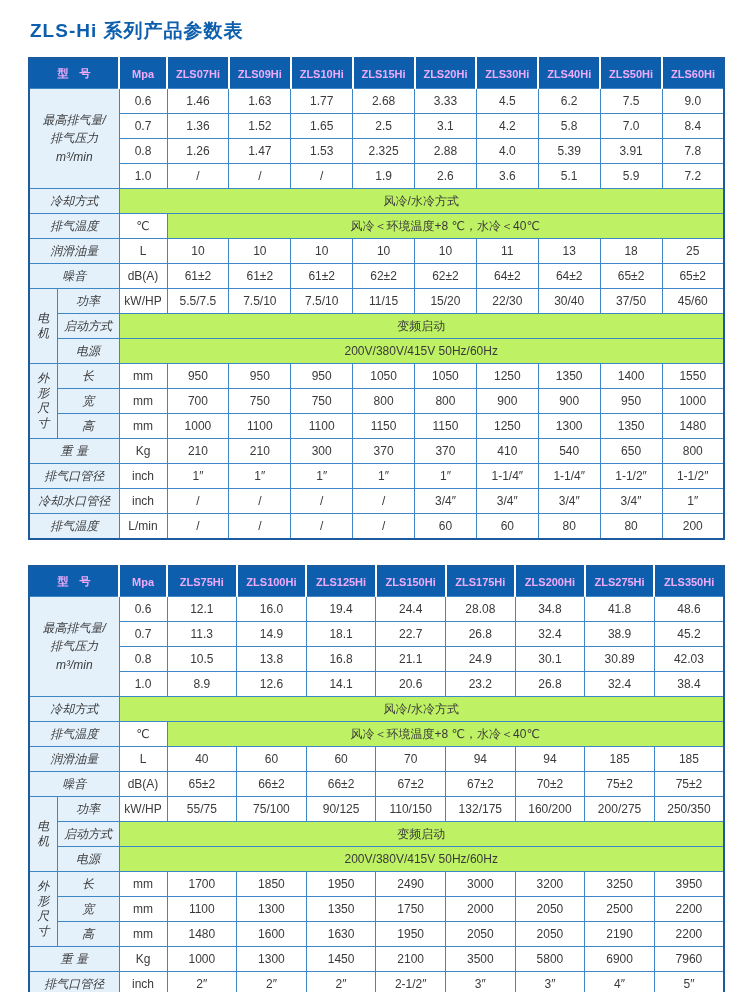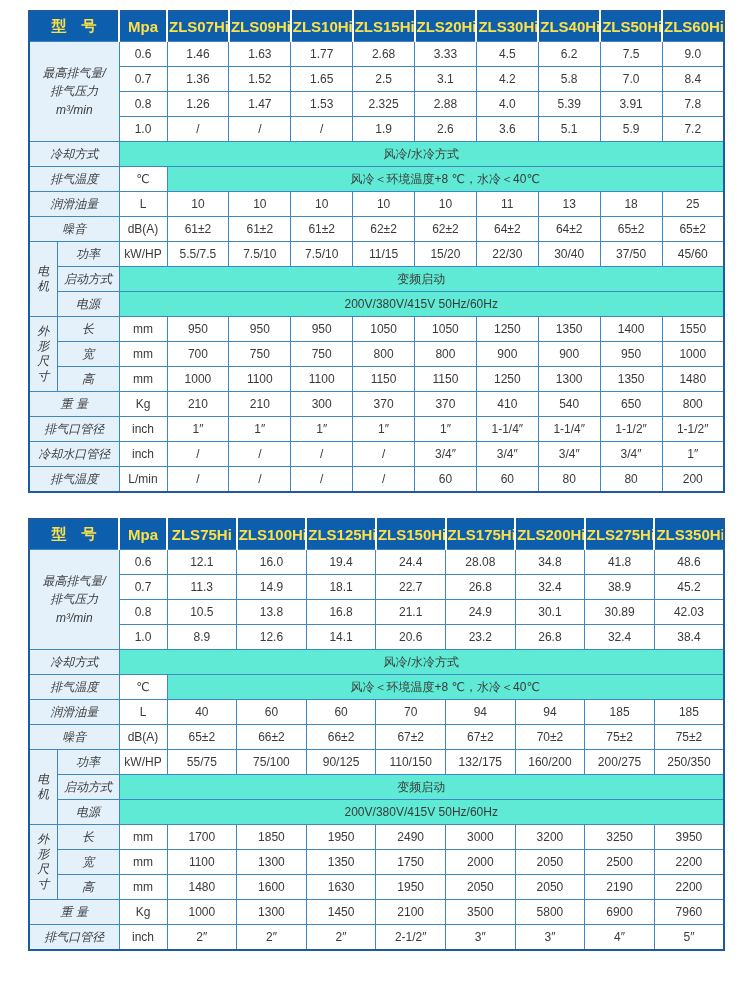--- a/index.html
+++ b/index.html
@@ -34,23 +34,23 @@
     text-align: center;
     vertical-align: middle;
     font-size: 12px;
     color: var(--text, #3a3a3a);
     padding: 1px 1px;
     height: 22px;
     overflow: hidden;
   }
   table.spec thead th {
     background: var(--hdr, #0d5fad);
-    color: #fde047;
+    color: #f0abfc;
     font-weight: bold;
-    font-size: 15px;
+    font-size: 11px;
     height: 27px;
     border-left: 2px solid #ffffff;
     border-top: none;
   }
   table.spec thead th:first-child { border-left: none; }
   td.label {
     background: var(--labelbg, #e4f1fb);
     font-size: 12.5px;
     color: #333333;
     font-style: italic;
@@ -61,26 +61,27 @@
     line-height: 1.55;
   }
   td.group {
     background: var(--labelbg, #e4f1fb);
     white-space: pre-line;
     line-height: 1.25;
     font-size: 12.5px;
     color: #333333;
     padding: 0;
   }
-  td.merged { background: #5eead4; }
+  td.merged { background: #bef264; }
 </style>
 </head>
 <body>
 
 <div class="page">
+  <div class="page-title">ZLS-Hi 系列产品参数表</div>
   <table class="spec" id="spec-table-0">
       <colgroup>
         <col style="width: 28px;">
         <col style="width: 62px;">
         <col style="width: 48px;">
         <col>
         <col>
         <col>
         <col>
         <col>

